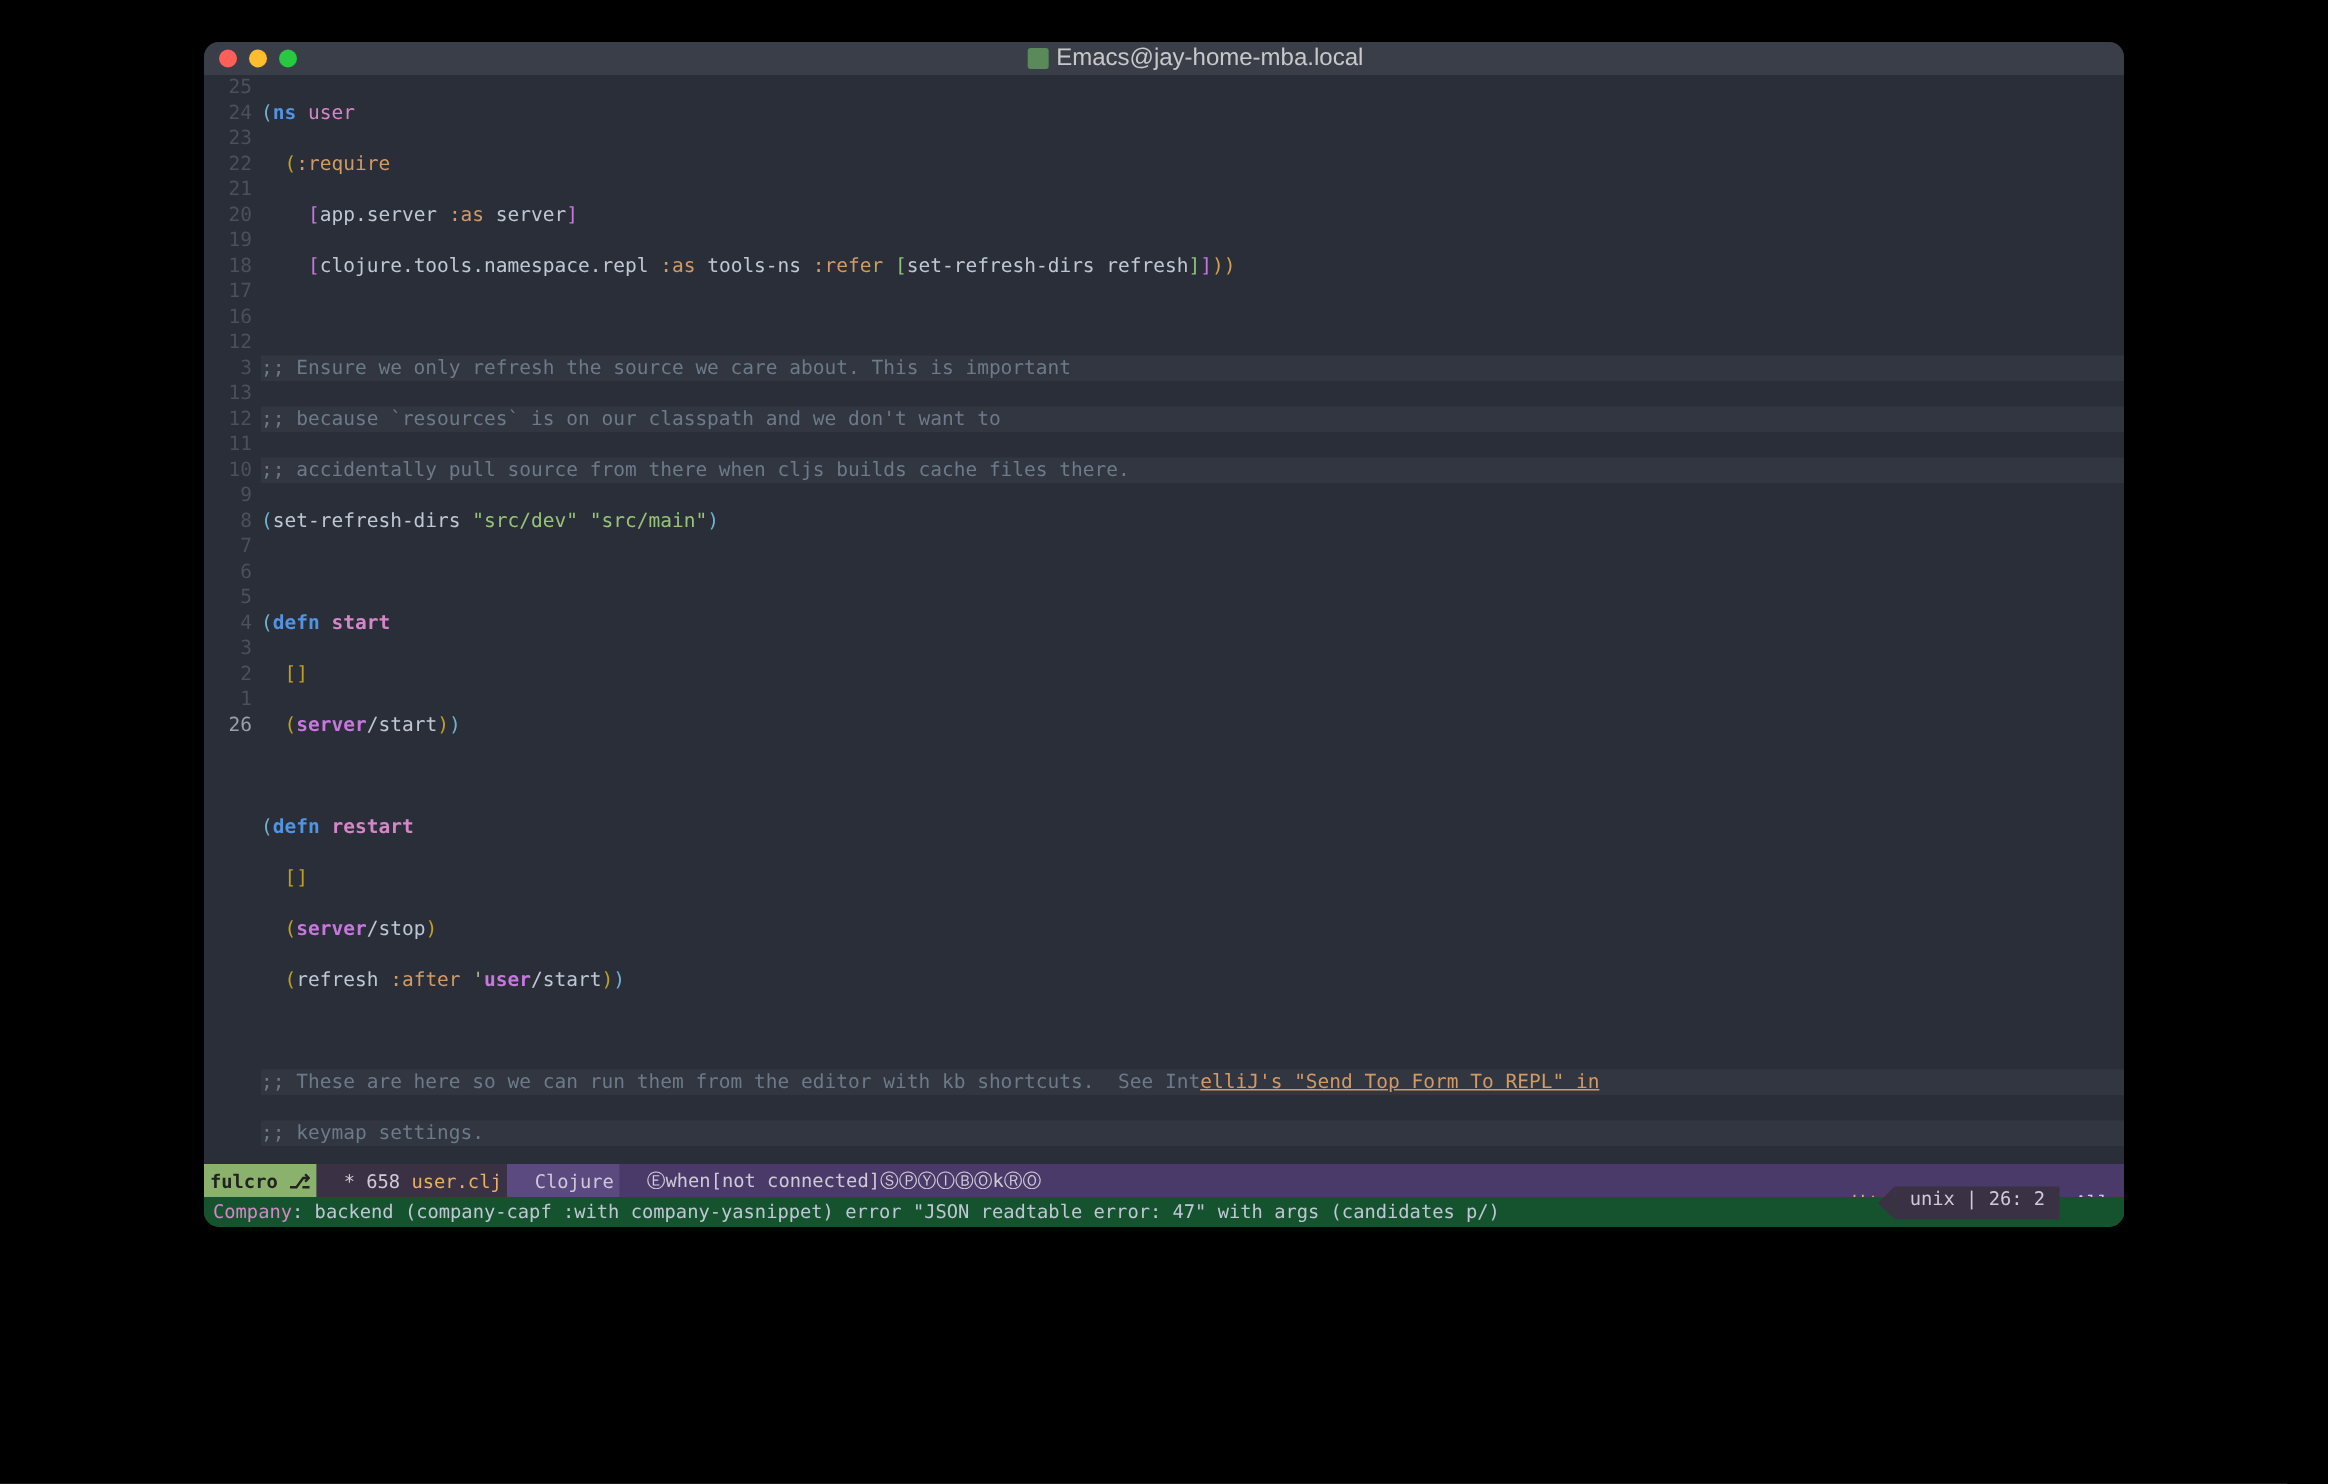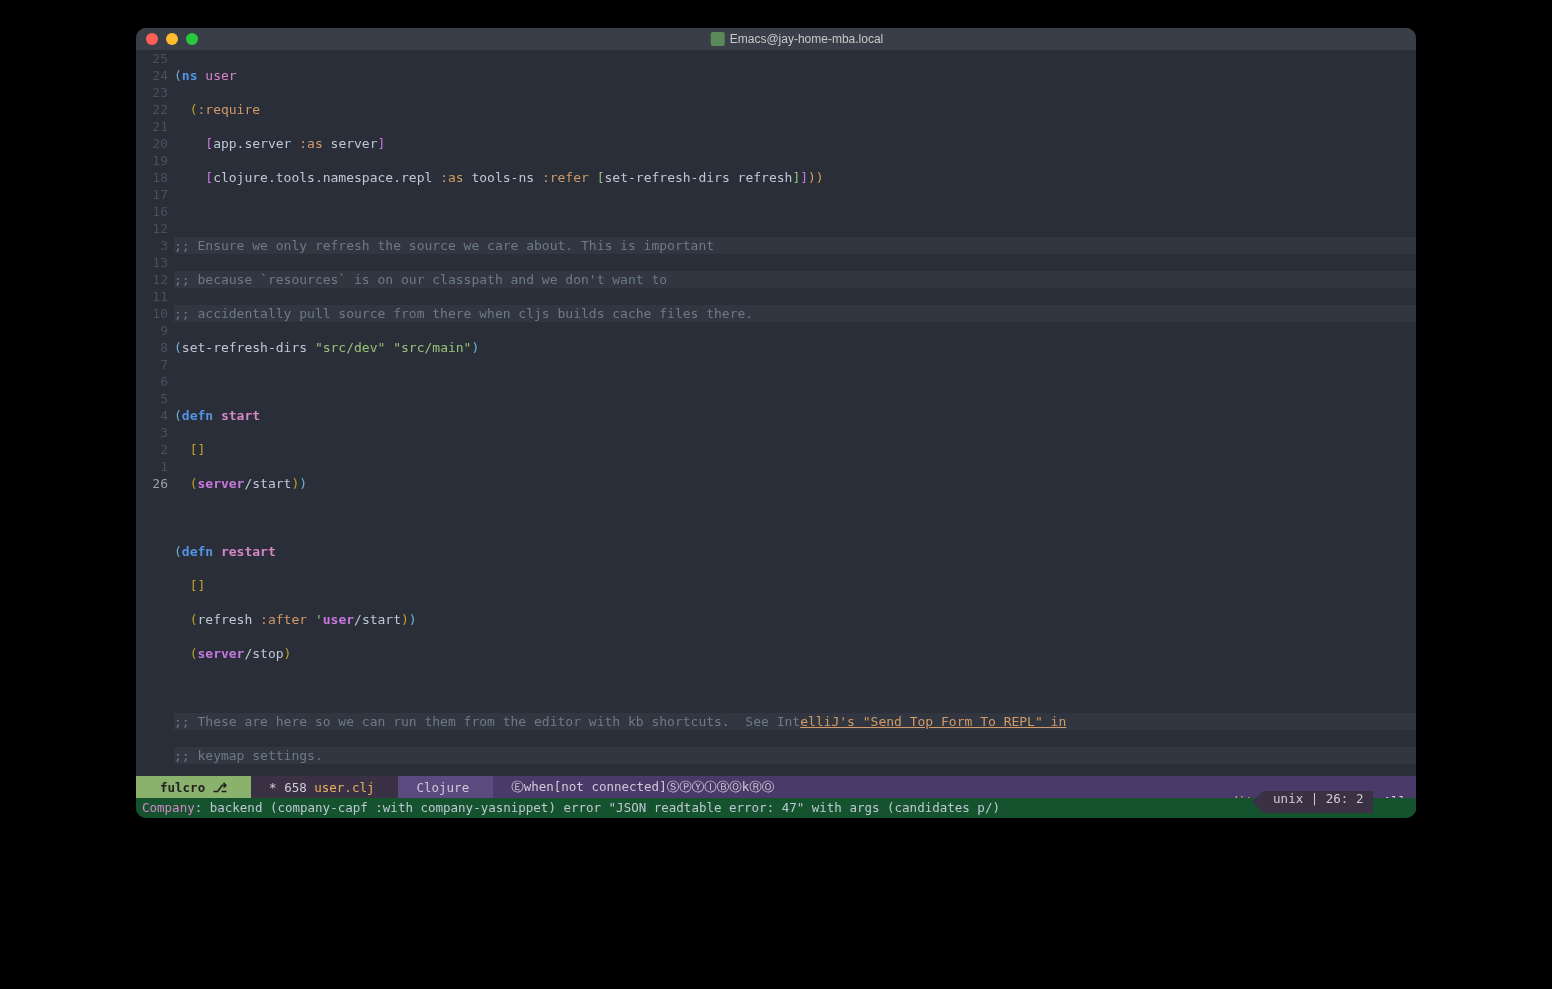--- a/index.html
+++ b/index.html
@@ -40,21 +40,21 @@
   }
   .tl { width: 12px; height: 12px; border-radius: 50%; }
   .tl-red { background: #ff5f57; }
   .tl-yellow { background: #febc2e; }
   .tl-green { background: #28c840; }
   .title {
     position: absolute;
     left: 50%;
     transform: translateX(-50%);
     color: #c8c8c8;
-    font-size: 12px;
+    font-size: 16px;
     font-family: -apple-system, sans-serif;
     display: flex;
     align-items: center;
     gap: 5px;
     padding-left: 42px;
   }
   .title-icon {
     width: 14px; height: 14px;
     background: #5a8a5a;
     border-radius: 2px;
@@ -108,21 +108,21 @@
 
   .modeline {
     height: 22px;
     background: #4a3a6a;
     display: flex;
     align-items: center;
     font-size: 12.5px;
     flex-shrink: 0;
     color: #cfcad6;
   }
-  .ml-seg { padding: 0 24px; height:100%; display:flex; align-items:center; }
+  .ml-seg { padding: 0 4px; height:100%; display:flex; align-items:center; }
   .ml-project { background: #8bb26c; color: #222; font-weight:bold; position:relative;}
   .ml-project::after{
     content:""; position:absolute; right:-11px; top:0; width:0;height:0;
     border-top:11px solid transparent; border-bottom:11px solid transparent;
     border-left:11px solid #8bb26c;
   }
   .ml-file { background:#3a3244; padding-left:18px; position:relative;}
   .ml-file::after{
     content:""; position:absolute; right:-11px; top:0; width:0;height:0;
     border-top:11px solid transparent; border-bottom:11px solid transparent;
@@ -217,22 +217,22 @@
 <div class="line"><span class="comment-hl"><span class="comment">;; because `resources` is on our classpath and we don't want to</span></span></div>
 <div class="line"><span class="comment-hl"><span class="comment">;; accidentally pull source from there when cljs builds cache files there.</span></span></div>
 <div class="line"><span class="paren">(</span><span class="plain">set-refresh-dirs</span> <span class="str">"src/dev"</span> <span class="str">"src/main"</span><span class="paren">)</span></div>
 <div class="line"></div>
 <div class="line"><span class="paren">(</span><span class="defn">defn</span> <span class="fname">start</span></div>
 <div class="line">  <span class="paren-y">[</span><span class="paren-y">]</span></div>
 <div class="line">  <span class="paren-y">(</span><span class="call">server</span><span class="slash">/</span><span class="plain">start</span><span class="paren-y">)</span><span class="paren">)</span></div>
 <div class="line"></div>
 <div class="line"><span class="paren">(</span><span class="defn">defn</span> <span class="fname">restart</span></div>
 <div class="line">  <span class="paren-y">[</span><span class="paren-y">]</span></div>
+<div class="line">  <span class="paren-y">(</span><span class="call">server</span><span class="slash">/</span><span class="plain">stop</span><span class="paren-y">)</span></div>
 <div class="line">  <span class="paren-y">(</span><span class="plain">refresh</span> <span class="as-kw">:after</span> <span class="quote-sym">'</span><span class="call">user</span><span class="slash">/</span><span class="plain">start</span><span class="paren-y">)</span><span class="paren">)</span></div>
-<div class="line">  <span class="paren-y">(</span><span class="call">server</span><span class="slash">/</span><span class="plain">stop</span><span class="paren-y">)</span></div>
 <div class="line"></div>
 <div class="line"><span class="comment-hl"><span class="comment">;; These are here so we can run them from the editor with kb shortcuts.  See Int</span><span class="link-look">elliJ's "Send Top Form To REPL" in</span></span></div>
 <div class="line"><span class="comment-hl"><span class="comment">;; keymap settings.</span></span></div>
 
 
 
 
 
 
     </div>

